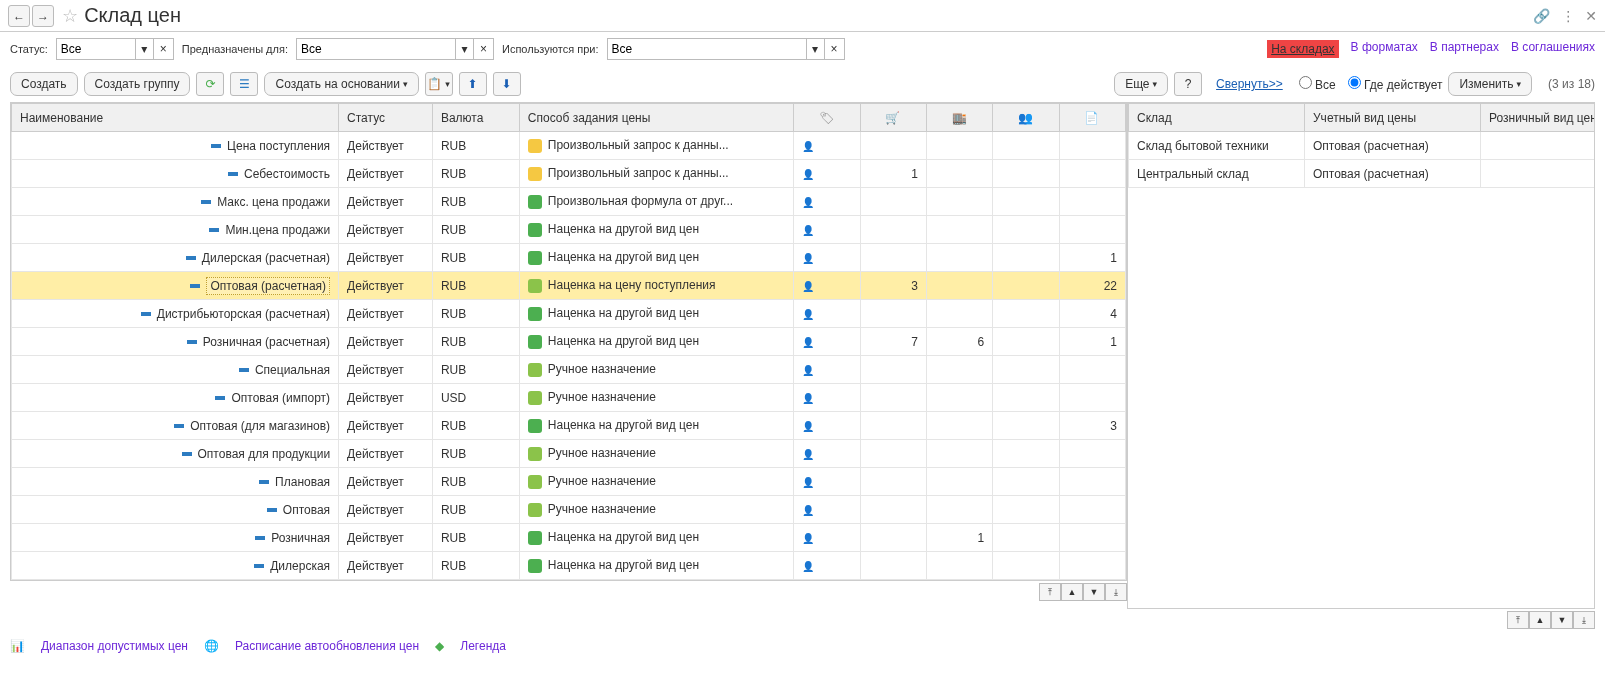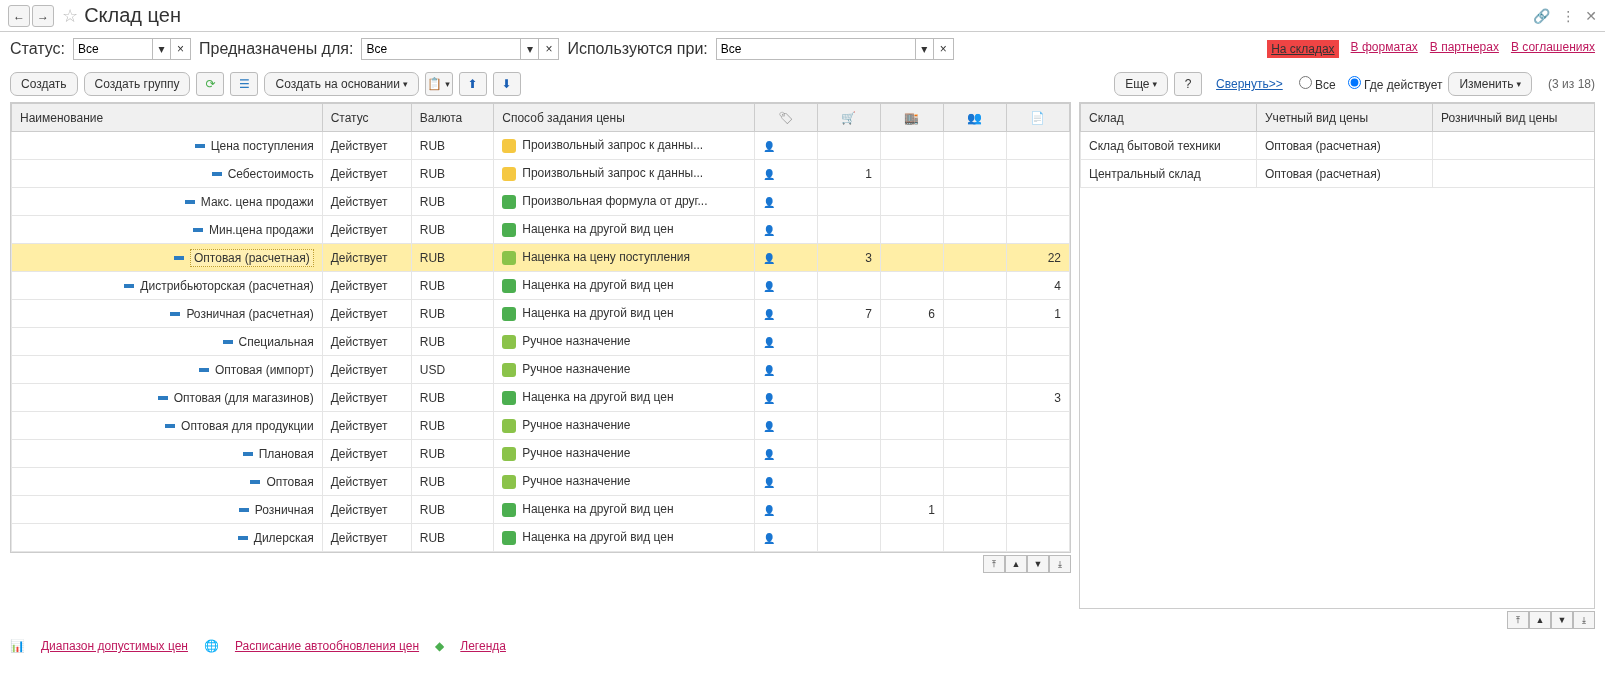--- a/index.html
+++ b/index.html
@@ -5,41 +5,41 @@
 * { box-sizing: border-box; margin: 0; padding: 0; }
 body { font-family: Arial, sans-serif; font-size: 12px; color: #333; background: #fff; }
 .header-bar { display: flex; align-items: center; padding: 4px 8px; border-bottom: 1px solid #ccc; }
 .nav-btn { width: 22px; height: 22px; border: 1px solid #bbb; background: #f5f5f5; border-radius: 3px; margin-right: 2px; display: flex; align-items: center; justify-content: center; cursor: pointer; }
 .star-icon { font-size: 18px; color: #bbb; margin: 0 6px; }
 .title { font-size: 20px; font-weight: normal; }
 .header-right { margin-left: auto; display: flex; gap: 10px; align-items: center; }
 .icon-btn-small { font-size: 14px; color: #888; cursor: pointer; }
 
 .filter-bar { display: flex; align-items: center; padding: 6px 10px; gap: 8px; flex-wrap: wrap; }
-.filter-label { font-size: 16px; }
+.filter-label { font-size: 11px; }
 .filter-input-group { display: flex; align-items: center; }
 .filter-input { border: 1px solid #bbb; height: 22px; padding: 0 4px; font-size: 12px; }
 .filter-x { border: 1px solid #bbb; border-left: none; height: 22px; width: 20px; display: flex; align-items: center; justify-content: center; cursor: pointer; background: #fff; }
 .filter-dd { border: 1px solid #bbb; border-left: none; height: 22px; width: 18px; display: flex; align-items: center; justify-content: center; cursor: pointer; background: #fff; }
 .right-links { margin-left: auto; display: flex; gap: 12px; }
 .link-yellow { color: #333; background: #ef4444; padding: 2px 4px; text-decoration: underline; cursor: pointer; }
-.link-blue { color: #be185d; text-decoration: underline; cursor: pointer; }
+.link-blue { color: #6d28d9; cursor: pointer; }
 
 .toolbar { display: flex; align-items: center; padding: 6px 10px; gap: 6px; }
 .btn { border: 1px solid #bbb; background: #f5f5f5; border-radius: 7px; padding: 4px 10px; font-size: 12px; cursor: pointer; height: 24px; display: flex; align-items: center; }
 .btn-icon { border: 1px solid #bbb; background: #f5f5f5; border-radius: 3px; width: 28px; height: 24px; display: flex; align-items: center; justify-content: center; cursor: pointer; }
 .btn-dd::after { content: " ▾"; font-size: 9px; margin-left: 3px; }
 .spacer { flex: 1; }
 .link-collapse { color: #1a5fb4; text-decoration: underline; cursor: pointer; margin-left: 8px; }
 .radio-group { display: flex; gap: 12px; align-items: center; margin-left: 10px; }
 .page-count { color: #666; margin-left: 10px; }
 
-.main-area { display: flex; gap: 8px; padding: 0 10px; }
+.main-area { display: flex; padding: 0 10px; }
 .left-panel { flex: 1; }
-.right-panel { width: 516px; }
+.right-panel { width: 468px; }
 
 .table-container { border: 1px solid #ccc; overflow: auto; }
 .grid-table { width: 100%; border-collapse: collapse; table-layout: fixed; }
 .grid-table th { background: #f0f0f0; border: 1px solid #ccc; padding: 6px 8px; text-align: left; font-weight: normal; font-size: 12px; height: 28px; }
 .grid-table td { border: 1px solid #e5e5e5; padding: 5px 8px; font-size: 12px; height: 28px; }
 .grid-table tr.selected td { background: #ffeea6; }
 .row-icon { display: inline-block; width: 10px; height: 4px; background: #2d7cc1; margin-right: 6px; vertical-align: middle; }
 .name-cell { padding-left: 40px !important; text-align: right; }
 .method-icon { display: inline-block; width: 14px; height: 14px; margin-right: 6px; vertical-align: middle; border-radius: 3px; }
 .mi-yellow { background: #f5c842; }
@@ -185,20 +185,31 @@
               <td class="name-cell"><span class="row-icon"></span>Мин.цена продажи</td>
               <td>Действует</td>
               <td>RUB</td>
               <td><span class="method-icon mi-green"></span>Наценка на другой вид цен</td>
               <td><span class="people-icon">👤</span></td>
               <td class="txt-right"></td>
               <td class="txt-right"></td>
               <td class="txt-right"></td>
               <td class="txt-right"></td>
             </tr>
+            <tr>
+              <td class="name-cell"><span class="row-icon"></span>Дилерская (расчетная)</td>
+              <td>Действует</td>
+              <td>RUB</td>
+              <td><span class="method-icon mi-green"></span>Наценка на другой вид цен</td>
+              <td><span class="people-icon">👤</span></td>
+              <td class="txt-right"></td>
+              <td class="txt-right"></td>
+              <td class="txt-right"></td>
+              <td class="txt-right">1</td>
+            </tr>
             <tr class="selected">
               <td class="name-cell"><span class="row-icon"></span><span style="background:#fff0b3;border:1px dotted #c0a030;padding:1px 3px">Оптовая (расчетная)</span></td>
               <td>Действует</td>
               <td>RUB</td>
               <td><span class="method-icon mi-green2"></span>Наценка на цену поступления</td>
               <td><span class="people-icon">👤</span></td>
               <td class="txt-right">3</td>
               <td class="txt-right"></td>
               <td class="txt-right"></td>
               <td class="txt-right">22</td>

